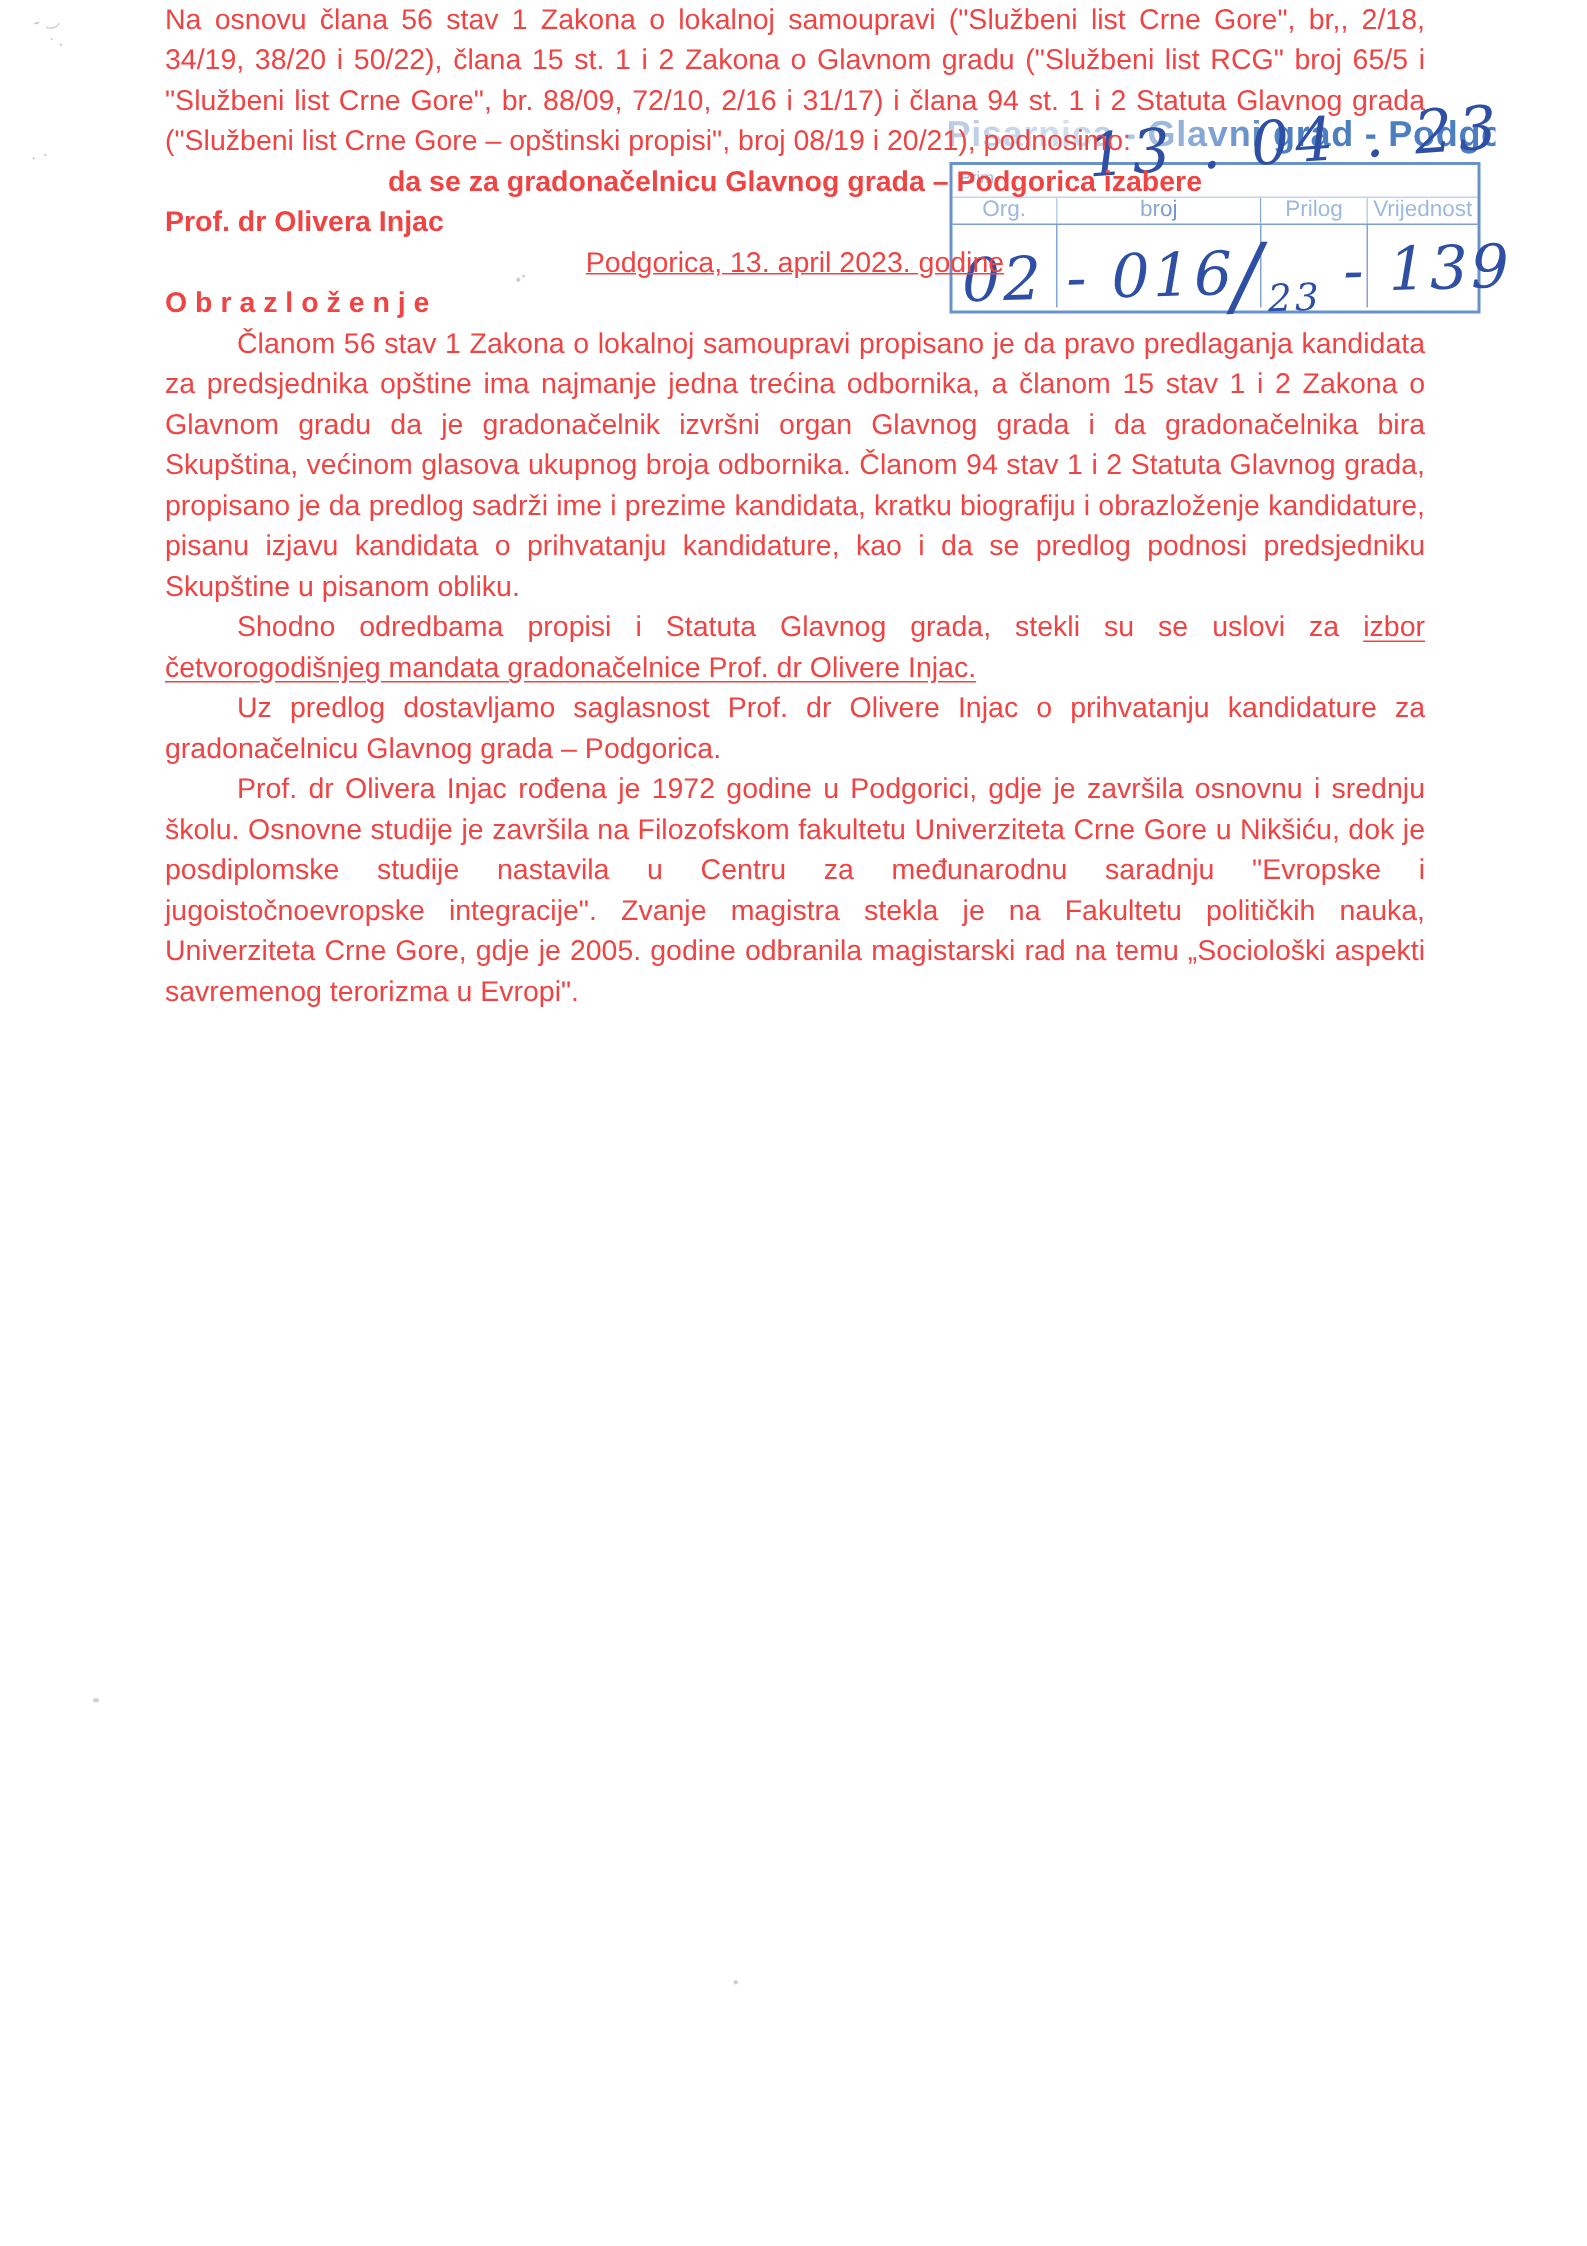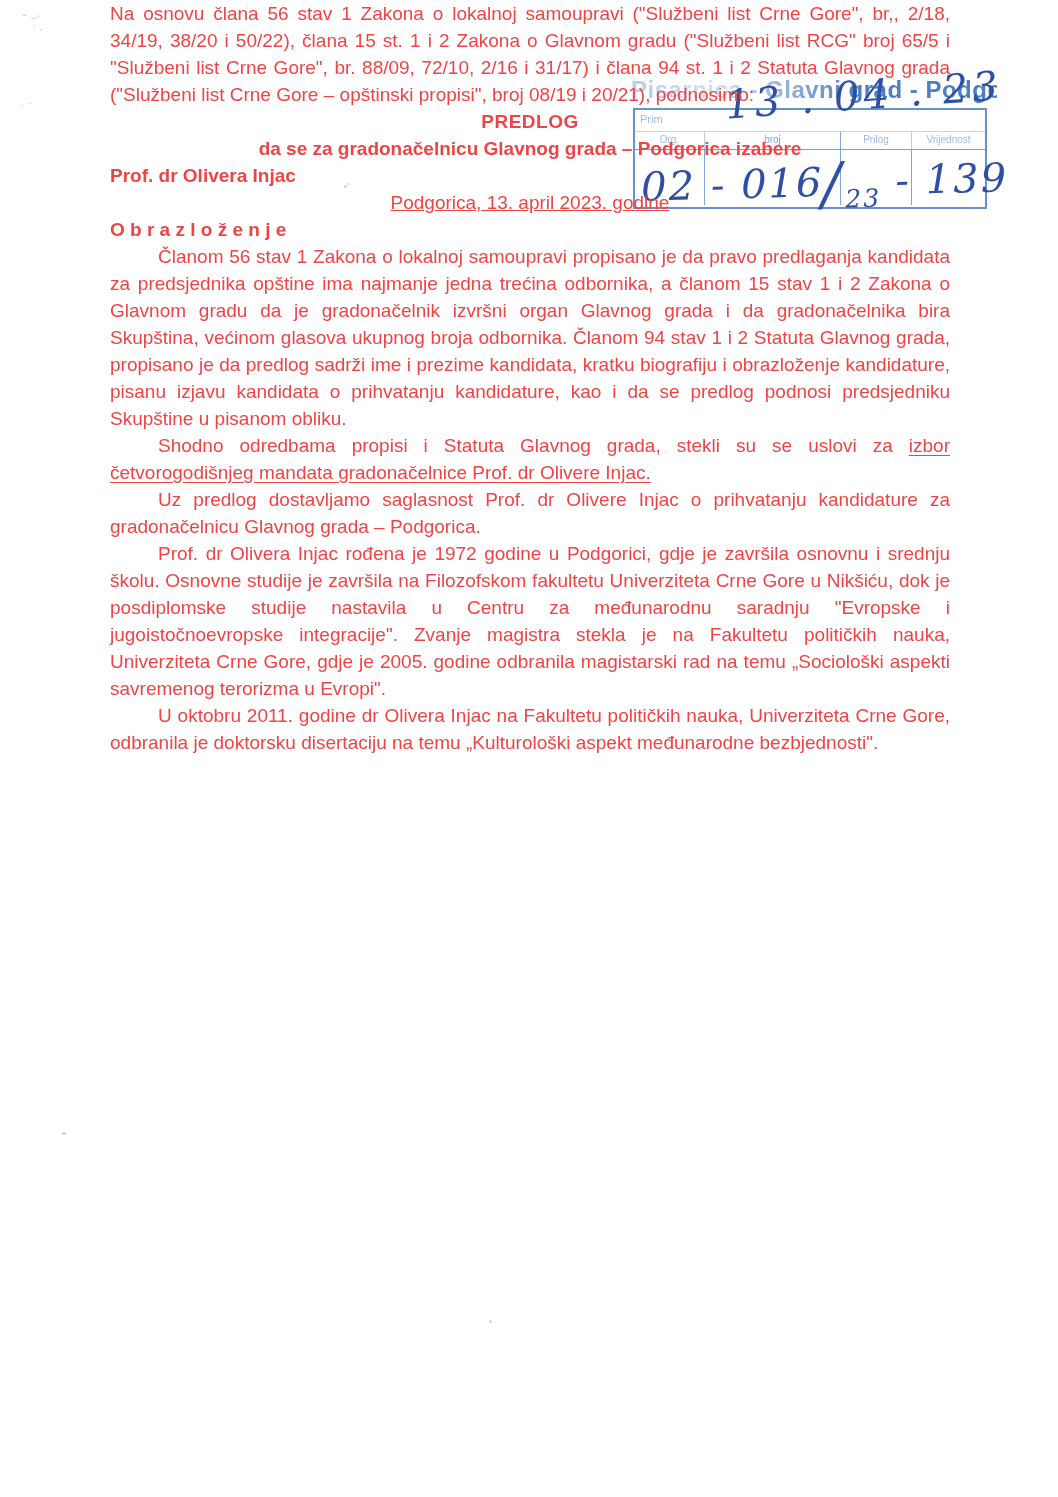--- a/index.html
+++ b/index.html
@@ -52,21 +52,21 @@
   .stamp-table{
     position:absolute;left:0;top:58px;width:350px;height:97px;
     border:2px solid rgba(77,127,192,.85);
   }
   .stamp-row{display:flex;box-sizing:border-box;}
   .row-received{height:22px;border-bottom:1.5px solid rgba(77,127,192,.6);
     font-size:11px;padding:3px 0 0 5px;opacity:.55;}
   .row-heads{height:18px;border-bottom:1.5px solid rgba(77,127,192,.75);}
   .row-write{height:55px;}
   .cell{box-sizing:border-box;border-right:1.5px solid rgba(77,127,192,.7);
-    font-size:10px;line-height:16px;text-align:center;overflow:hidden;white-space:nowrap;}
+    font-size:15px;line-height:16px;text-align:center;overflow:hidden;white-space:nowrap;}
   .cell:last-child{border-right:none;}
   .c1{width:70px;}.c2{width:136px;}.c3{width:71px;}.c4{width:73px;}
   .cell.faded{opacity:.55;}
   .cell.half{-webkit-mask-image:linear-gradient(90deg,rgba(0,0,0,.15),#000 75%);
     mask-image:linear-gradient(90deg,rgba(0,0,0,.15),#000 75%);}
   
   .hand{position:absolute;color:#2e4fa3;font-style:italic;font-weight:400;
     font-family:"DejaVu Serif","Liberation Serif",serif;white-space:nowrap;}
   .hand-date{left:92px;top:22px;font-size:40px;letter-spacing:4px;transform:rotate(-4deg);}
   .hand-number{left:8px;top:92px;font-size:40px;letter-spacing:2px;transform:rotate(-1.5deg);}
@@ -111,35 +111,33 @@
     </div>
 
     <div class="hand hand-date">13 . 04 . 23</div>
     <div class="hand hand-number"><span>02 - 016</span><span class="slash">/</span><span class="sub">23</span><span> - 139</span></div>
   </div>
 
   <div class="content">
 
     <p class="intro jst">Na osnovu člana 56 stav 1 Zakona o lokalnoj samoupravi ("Službeni list Crne Gore", br,, 2/18, 34/19, 38/20 i 50/22), člana 15 st. 1 i 2 Zakona o Glavnom gradu ("Službeni list RCG" broj 65/5 i "Službeni list Crne Gore", br. 88/09, 72/10, 2/16 i 31/17) i člana 94 st. 1 i 2 Statuta Glavnog grada ("Službeni list Crne Gore – opštinski propisi", broj 08/19 i 20/21), podnosimo:</p>
 
-    <p class="title">PREDLOG</p>
 
     <p class="subtitle">da se za gradonačelnicu Glavnog grada – Podgorica izabere</p>
 
     <p class="candidate">Prof. dr Olivera Injac</p>
 
     <p class="dateline">Podgorica, 13. april 2023. godine</p>
 
     <p class="section-title">O b r a z l o ž e n j e</p>
 
     <p class="p1 jst indent">Članom 56 stav 1 Zakona o lokalnoj samoupravi propisano je da pravo predlaganja kandidata za predsjednika opštine ima najmanje jedna trećina odbornika, a članom 15 stav 1 i 2 Zakona o Glavnom gradu da je gradonačelnik izvršni organ Glavnog grada i da gradonačelnika bira Skupština, većinom glasova ukupnog broja odbornika. Članom 94 stav 1 i 2 Statuta Glavnog grada, propisano je da predlog sadrži ime i prezime kandidata, kratku biografiju i obrazloženje kandidature, pisanu izjavu kandidata o prihvatanju kandidature, kao i da se predlog podnosi predsjedniku Skupštine u pisanom obliku.</p>
 
     <p class="p2 jst indent"><span>Shodno odredbama propisi i Statuta Glavnog grada, stekli su se uslovi za </span><span class="ul">izbor četvorogodišnjeg mandata gradonačelnice Prof. dr Olivere Injac.</span></p>
 
 
     <p class="p4 jst indent">Uz predlog dostavljamo saglasnost Prof. dr Olivere Injac o prihvatanju kandidature za gradonačelnicu Glavnog grada – Podgorica.</p>
 
     <p class="p5 jst indent">Prof. dr Olivera Injac rođena je 1972 godine u Podgorici, gdje je završila osnovnu i srednju školu. Osnovne studije je završila na Filozofskom fakultetu Univerziteta Crne Gore u Nikšiću, dok je posdiplomske studije nastavila u Centru za međunarodnu saradnju "Evropske i jugoistočnoevropske integracije". Zvanje magistra stekla je na Fakultetu političkih nauka, Univerziteta Crne Gore, gdje je 2005. godine odbranila magistarski rad na temu „Sociološki aspekti savremenog terorizma u Evropi".</p>
 
-    <p class="p6 jst indent">U oktobru 2011. godine dr Olivera Injac na Fakultetu političkih nauka, Univerziteta Crne Gore, odbranila je doktorsku disertaciju na temu „Kulturološki aspekt međunarodne bezbjednosti".</p>
 
   </div>
 </div>
 
 </body></html>

